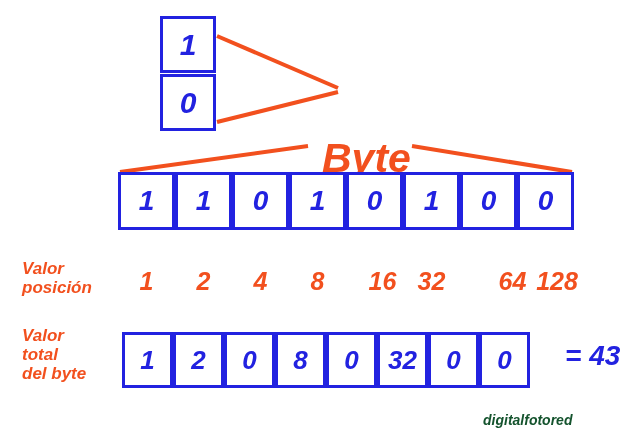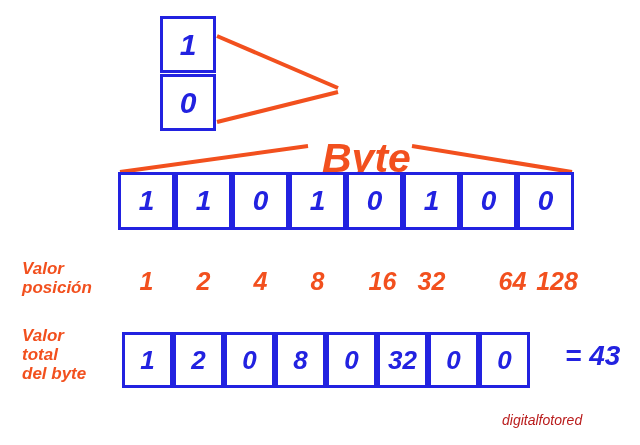--- a/index.html
+++ b/index.html
@@ -106,25 +106,25 @@
     color: #2222e0;
     font-style: italic;
     font-weight: bold;
     font-size: 28px;
     font-family: "Liberation Sans", sans-serif;
     white-space: pre;
     margin-left: 37px;
   }
   #watermark {
     position: absolute;
-    left: 502px;
+    left: 483px;
     top: 412px;
-    color: #b91c1c;
-    font-style: italic;
-    font-weight: normal;
+    color: #14532d;
+    font-style: italic;
+    font-weight: bold;
     font-size: 14px;
     font-family: "Liberation Sans", sans-serif;
   }
 </style>
 </head>
 <body>
 
 <div id="canvas">
 
   <svg class="svg-layer" viewBox="0 0 640 445">

